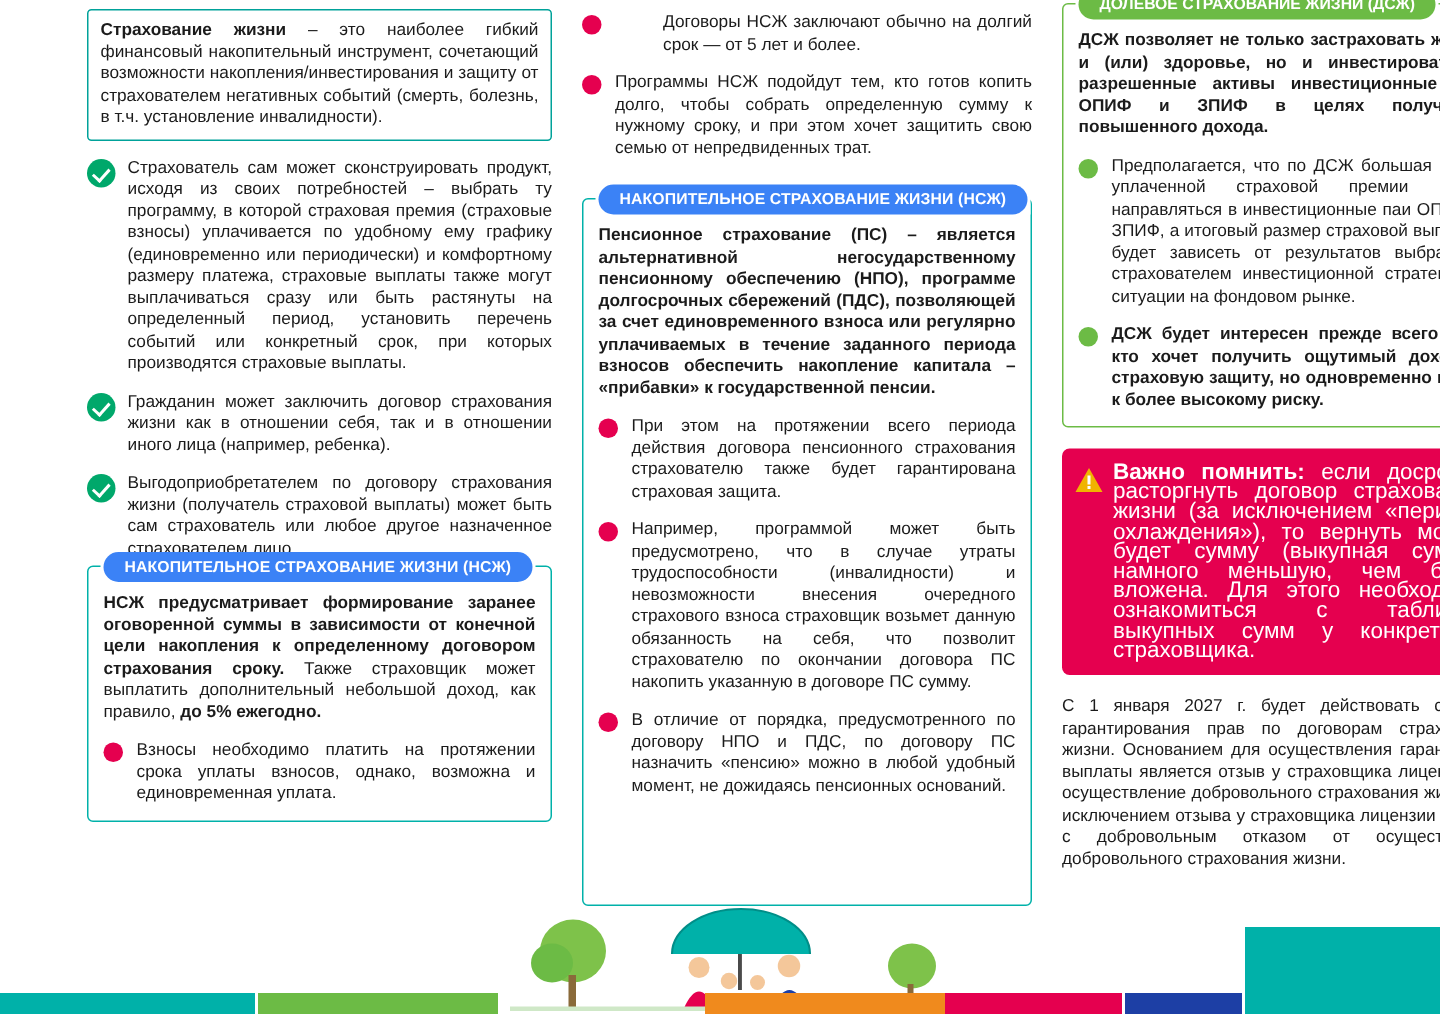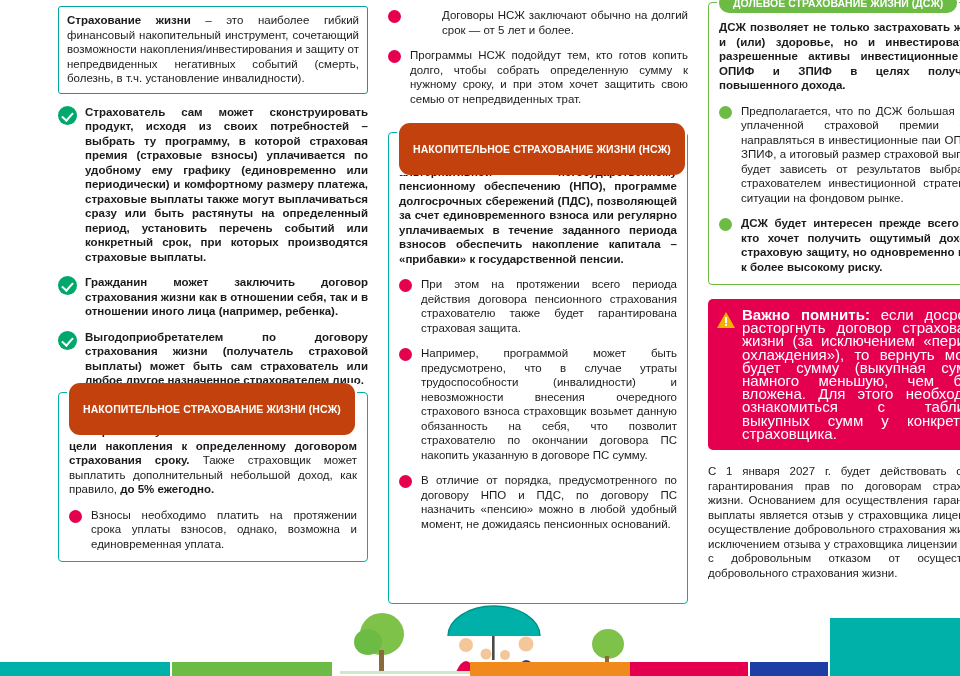--- a/index.html
+++ b/index.html
@@ -62,21 +62,21 @@
   }
   .check-icon::after {
     content: "";
     position: absolute;
     left: 5.5px; top: 4px;
     width: 5px; height: 9px;
     border: solid #fff;
     border-width: 0 2px 2px 0;
     transform: rotate(42deg);
   }
-  .check-text { flex: 1 1 auto; font-weight: bold; }
+  .check-text { flex: 1 1 auto; }
 
   
   .bullet-item {
     display: flex;
     align-items: flex-start;
     margin-top: 11px;
   }
   .bullet-dot {
     flex: 0 0 auto;
     width: 13px; height: 13px;
@@ -96,26 +96,26 @@
     font-size: 11px;
     font-weight: bold;
     color: #e5004f;
     letter-spacing: .2px;
     margin: 18px 0 0 18px;
   }
 
   
   .tag-teal {
     display: inline-block;
-    background: #c2410c;
+    background: #3b82f6;
     color: #ffffff;
     font-size: 10.5px;
     font-weight: bold;
     border-radius: 11px;
-    padding: 20px 14px;
+    padding: 4px 14px;
     letter-spacing: .1px;
   }
 
   
   .sec-box {
     border: 1.5px solid #00b1a9;
     border-radius: 4px;
     padding: 9px 10px 10px 10px;
     margin-top: -10px;
     position: relative;
@@ -197,21 +197,21 @@
   .spacer-6 { height: 6px; }
 </style>
 </head>
 <body>
 
 <div class="page">
 
   <div class="col col-1">
 
     <div class="intro-box">
-      <p class="p"><b>Страхование жизни</b><span> – это наиболее гибкий финансовый накопительный инструмент, сочетающий возможности накопления/инвестирования и защиту от непредвиденных негативных событий (смерть, болезнь, в т.ч. установление инвалидности).</span></p>
+      <p class="p"><b>Страхование жизни</b><span> – это наиболее гибкий финансовый накопительный инструмент, сочетающий возможности накопления/инвестирования и защиту от страхователем негативных событий (смерть, болезнь, в т.ч. установление инвалидности).</span></p>
     </div>
 
     <div class="check-item">
       <span class="check-icon"></span>
       <p class="p check-text">Страхователь сам может сконструировать продукт, исходя из своих потребностей – выбрать ту программу, в которой страховая премия (страховые взносы) уплачивается по удобному ему графику (единовременно или периодически) и комфортному размеру платежа, страховые выплаты также могут выплачиваться сразу или быть растянуты на определенный период, установить перечень событий или конкретный срок, при которых производятся страховые выплаты.</p>
     </div>
     <div class="check-item">
       <span class="check-icon"></span>
       <p class="p check-text">Гражданин может заключить договор страхования жизни как в отношении себя, так и в отношении иного лица (например, ребенка).</p>
     </div>

